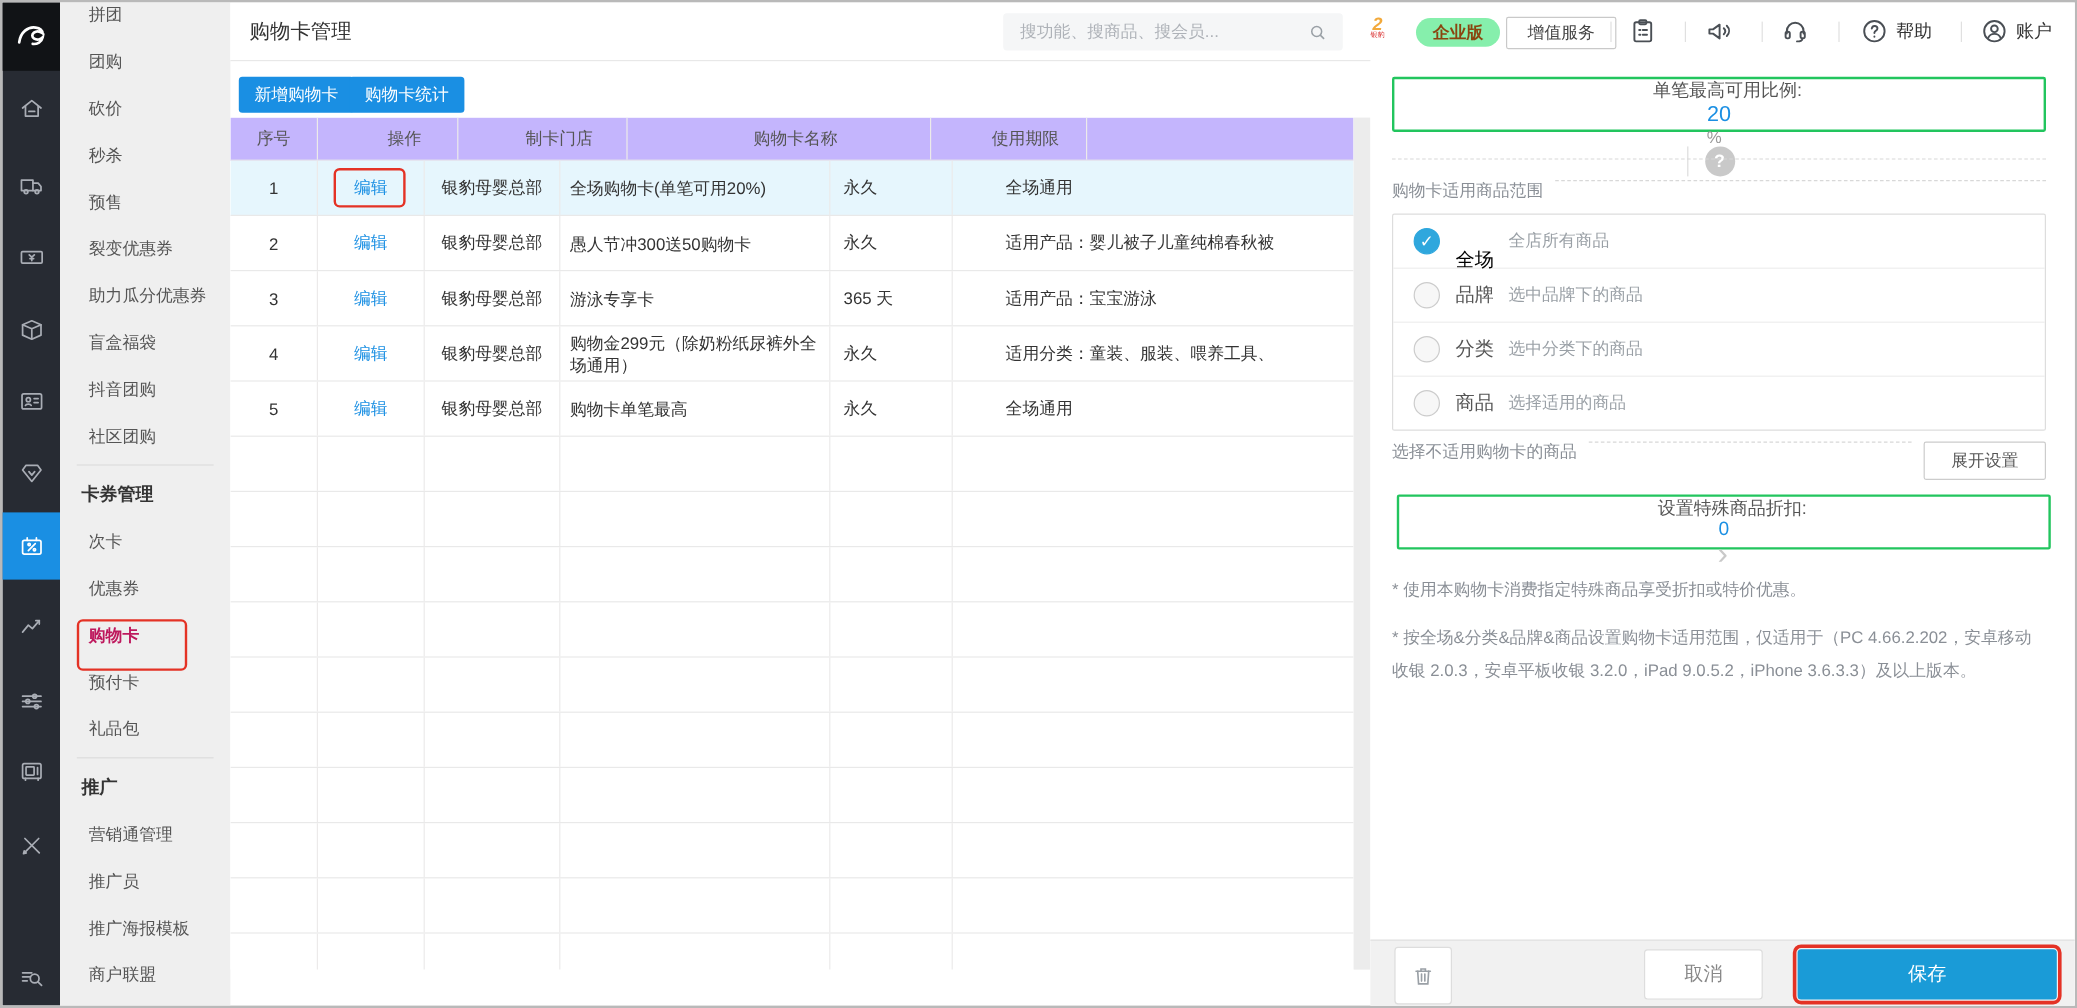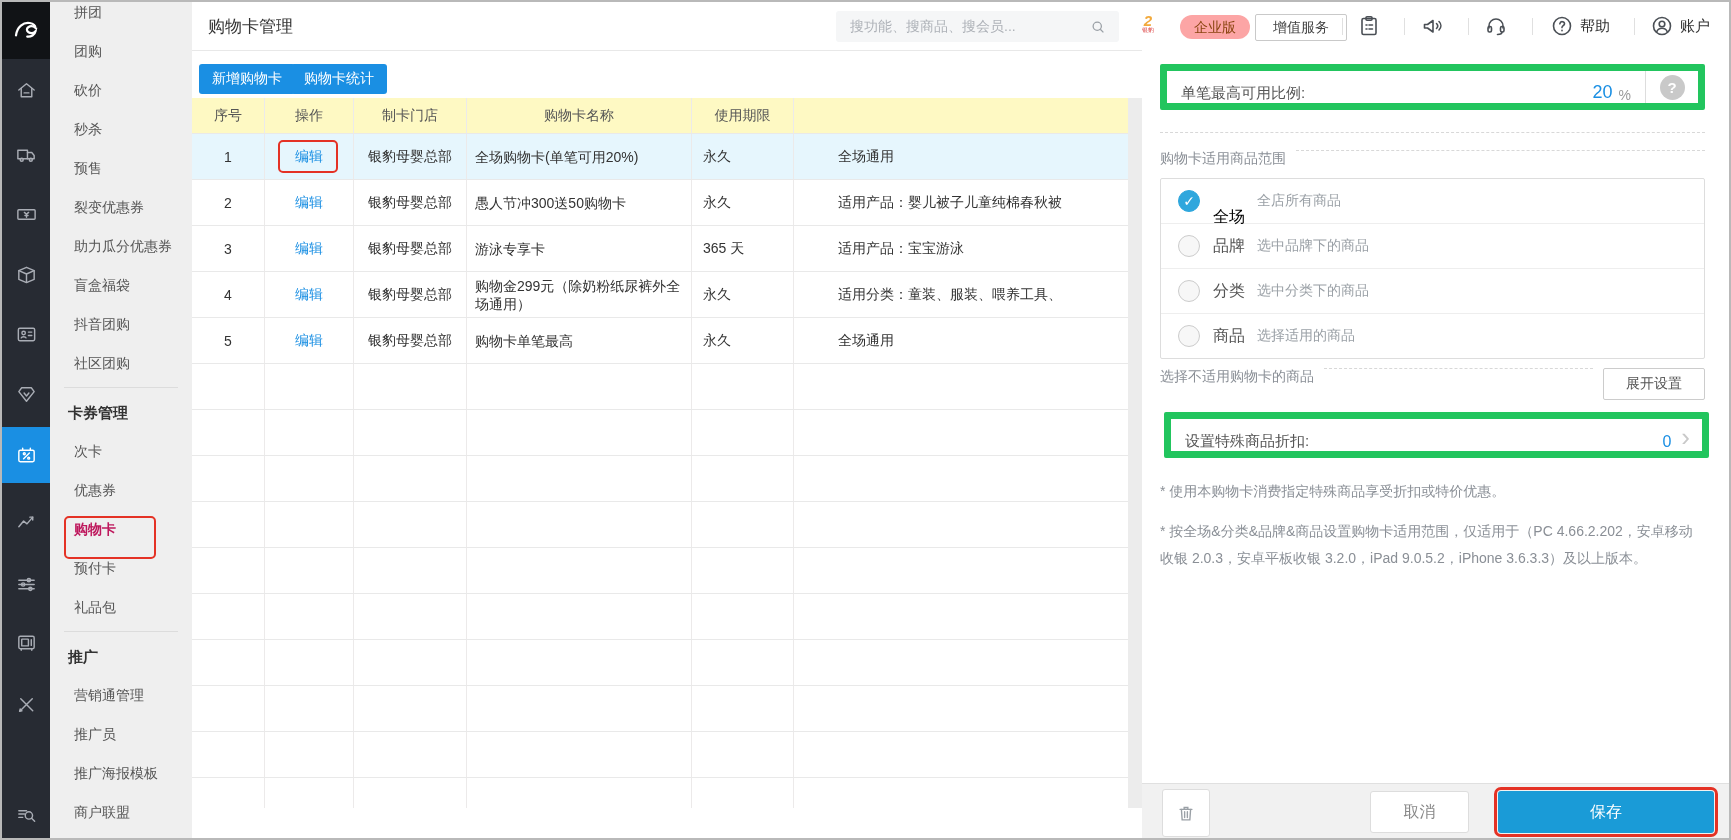--- a/index.html
+++ b/index.html
@@ -26,52 +26,52 @@
   .red-ring{position:absolute;border:2px solid #e43225;border-radius:5px;pointer-events:none;}
   
   .topbar{left:190px;top:0;width:1539px;height:48px;background:#fff;border-bottom:1px solid #e8e8e8;}
   .page-title{position:absolute;left:16px;top:13px;font-size:17px;color:#333;}
   .searchbox{position:absolute;left:644px;top:9px;width:283px;height:31px;background:#f5f6f7;border-radius:3px;display:flex;align-items:center;}
   .searchbox .ph{flex:1;padding-left:14px;font-size:14px;color:#aeb2b8;}
   .searchbox svg{width:18px;height:18px;stroke:#9aa0a6;fill:none;stroke-width:1.7;margin-right:12px;}
   .tb-ic{position:absolute;top:12px;display:flex;align-items:center;gap:6px;font-size:15px;color:#333;cursor:pointer;}
   .tb-ic svg{width:24px;height:24px;stroke:#4a4f55;fill:none;stroke-width:1.6;stroke-linecap:round;stroke-linejoin:round;}
   .tb-sep{position:absolute;top:16px;width:1px;height:17px;background:#e0e0e0;}
-  .pill{position:absolute;left:988px;top:13px;height:24px;padding:0 14px;background:#fca5a5;border-radius:12px;
-        font-size:14px;font-weight:normal;color:#8a4510;line-height:24px;cursor:pointer;}
+  .pill{position:absolute;left:988px;top:13px;height:24px;padding:0 14px;background:#86efac;border-radius:12px;
+        font-size:14px;font-weight:bold;color:#8a4510;line-height:24px;cursor:pointer;}
   .vas-btn{position:absolute;left:1063px;top:12px;height:25px;padding:0 17px;border:1px solid #c9c9c9;border-radius:2px;
         font-size:14px;color:#444;line-height:25px;cursor:pointer;background:#fff;}
   .guide{position:absolute;left:945px;top:12px;width:22px;text-align:center;cursor:pointer;}
   .guide .g1{font-size:15px;font-weight:bold;color:#f2a93b;font-style:italic;line-height:13px;}
   .guide .g2{font-size:6px;color:#d44;line-height:6px;}
   
   .btn-blue{position:absolute;height:30px;background:#1a8fe3;color:#fff;border:none;border-radius:3px;font-size:14px;padding:0 13px;cursor:pointer;font-family:inherit;}
   .dropdown{position:absolute;top:62px;height:30px;border:1px solid #c9c9c9;border-radius:2px;background:#fff;display:flex;align-items:center;
         font-size:14px;color:#555;padding:0 10px;box-sizing:border-box;cursor:pointer;}
   .dropdown .lbl{flex:1;}
   .caret{width:0;height:0;border-left:5px solid transparent;border-right:5px solid transparent;border-top:6px solid #8a8f96;}
   
   .table-wrap{left:190px;top:96px;width:936px;height:710px;overflow:hidden;background:#fff;}
   .trow{display:grid;grid-template-columns:73px 89px 113px 225px 102px 1fr;border-bottom:1px solid #e9e9e9;}
   .trow>div{border-right:1px solid #eceaea;display:flex;align-items:center;font-size:14px;color:#333;overflow:hidden;}
   .trow>div:last-child{border-right:none;}
-  .thead{height:35px;background:#fef9c3;}
+  .thead{height:35px;background:#c4b5fd;gap:28px;}
   .thead>div{justify-content:center;color:#555;}
   .tr{height:45px;}
   .c-center{justify-content:center;}
   .c-name{padding:0 8px;line-height:18px;}
   .c-valid{padding-left:11px;}
   .c-scope{padding-left:44px;white-space:nowrap;}
   .row-sel{background:#e6f6fd;}
   .edit-link{color:#1a8fe3;cursor:pointer;}
   .scrollstrip{left:1126px;top:96px;width:14px;height:710px;background:#ececec;}
   
   .panel{left:1140px;top:48px;width:587px;height:790px;background:#fff;}
   .p-inner{position:absolute;left:18px;top:0;width:545px;}
-  .p-box{border:7px solid #22c55e;border-radius:2px;background:#fff;display:flex;align-items:flex-end;box-sizing:border-box;}
+  .p-box{border:2px solid #22c55e;border-radius:2px;background:#fff;display:flex;align-items:center;box-sizing:border-box;flex-direction:column;}
   .ratio-box{position:absolute;left:0;top:14px;width:545px;height:46px;}
   .ratio-box .lab{padding-left:14px;font-size:15px;color:#555;flex:1;}
   .ratio-val{font-size:18px;color:#1a8fe3;}
   .ratio-unit{font-size:14px;color:#999;margin:0 14px 0 6px;}
   .q-cell{width:52px;height:100%;border-left:1px solid #ddd;display:flex;align-items:center;justify-content:center;}
   .q-circle{width:25px;height:25px;border-radius:50%;background:#c9c9c9;color:#fff;font-weight:bold;font-size:15px;
         display:flex;align-items:center;justify-content:center;}
   .dash-line{position:absolute;left:0;top:82px;width:545px;border-top:1px dashed #d8d8d8;}
   .sec-row{position:absolute;left:0;width:545px;display:flex;align-items:flex-start;font-size:14px;color:#8a8f96;}
   .sec-row .dash{flex:1;border-top:1px dashed #d8d8d8;margin-left:10px;}

